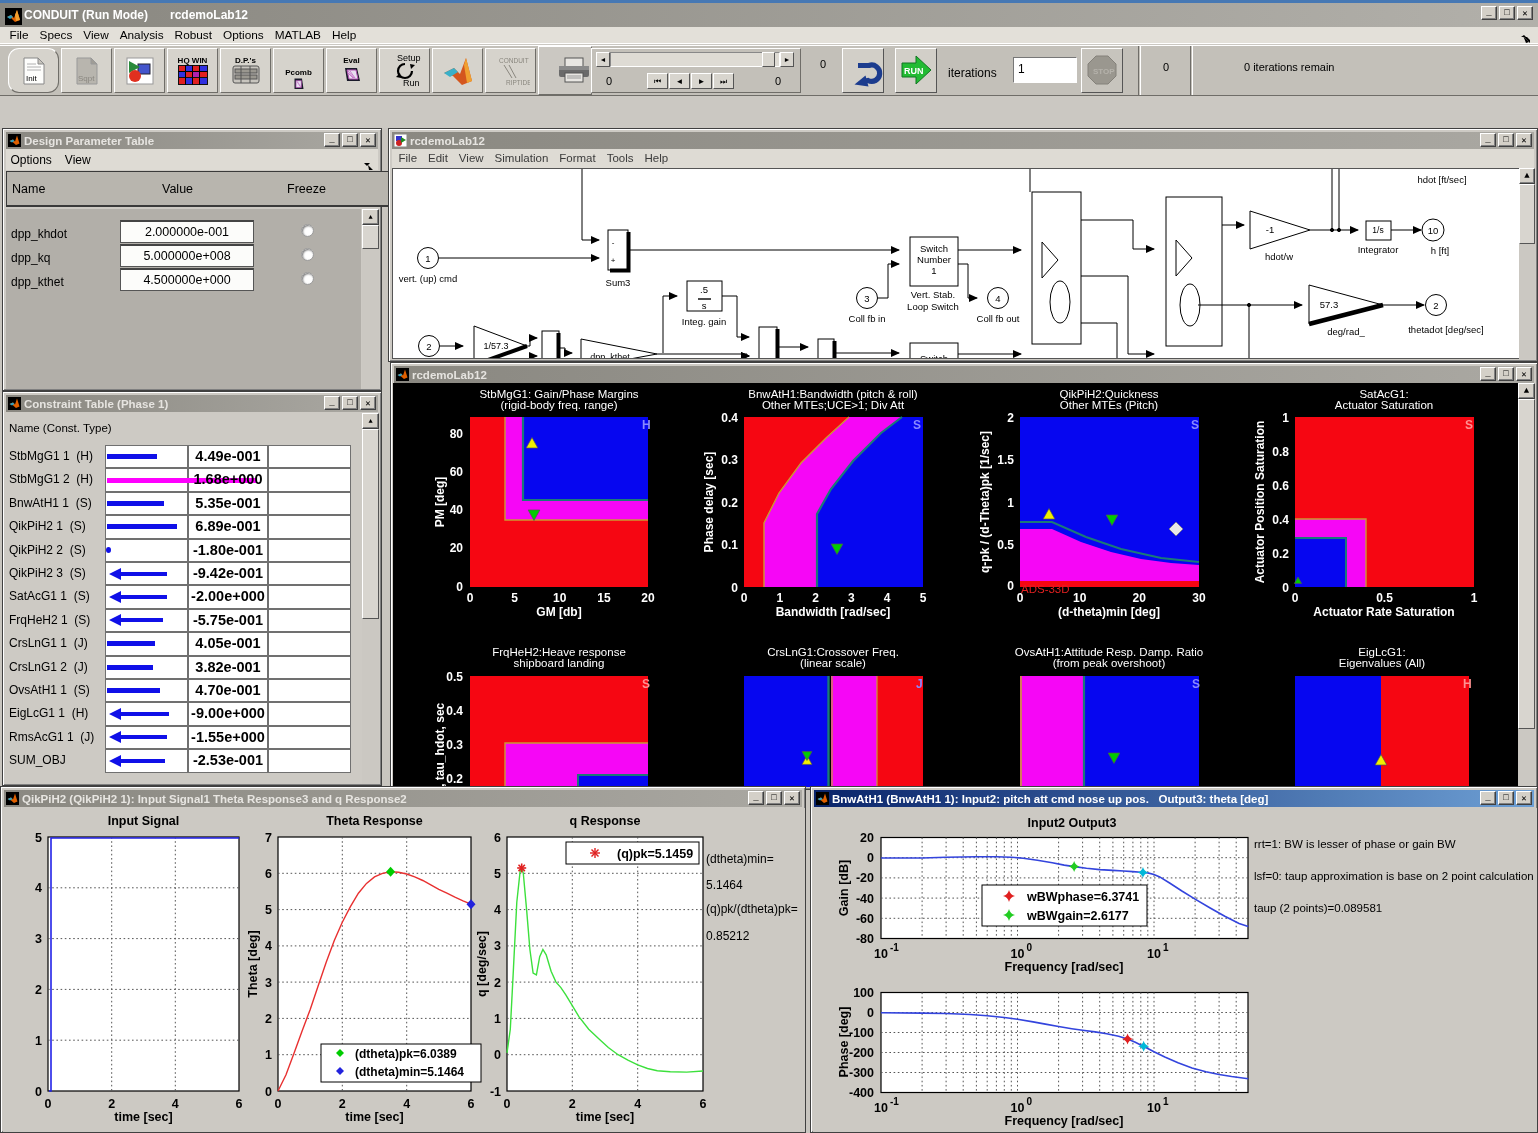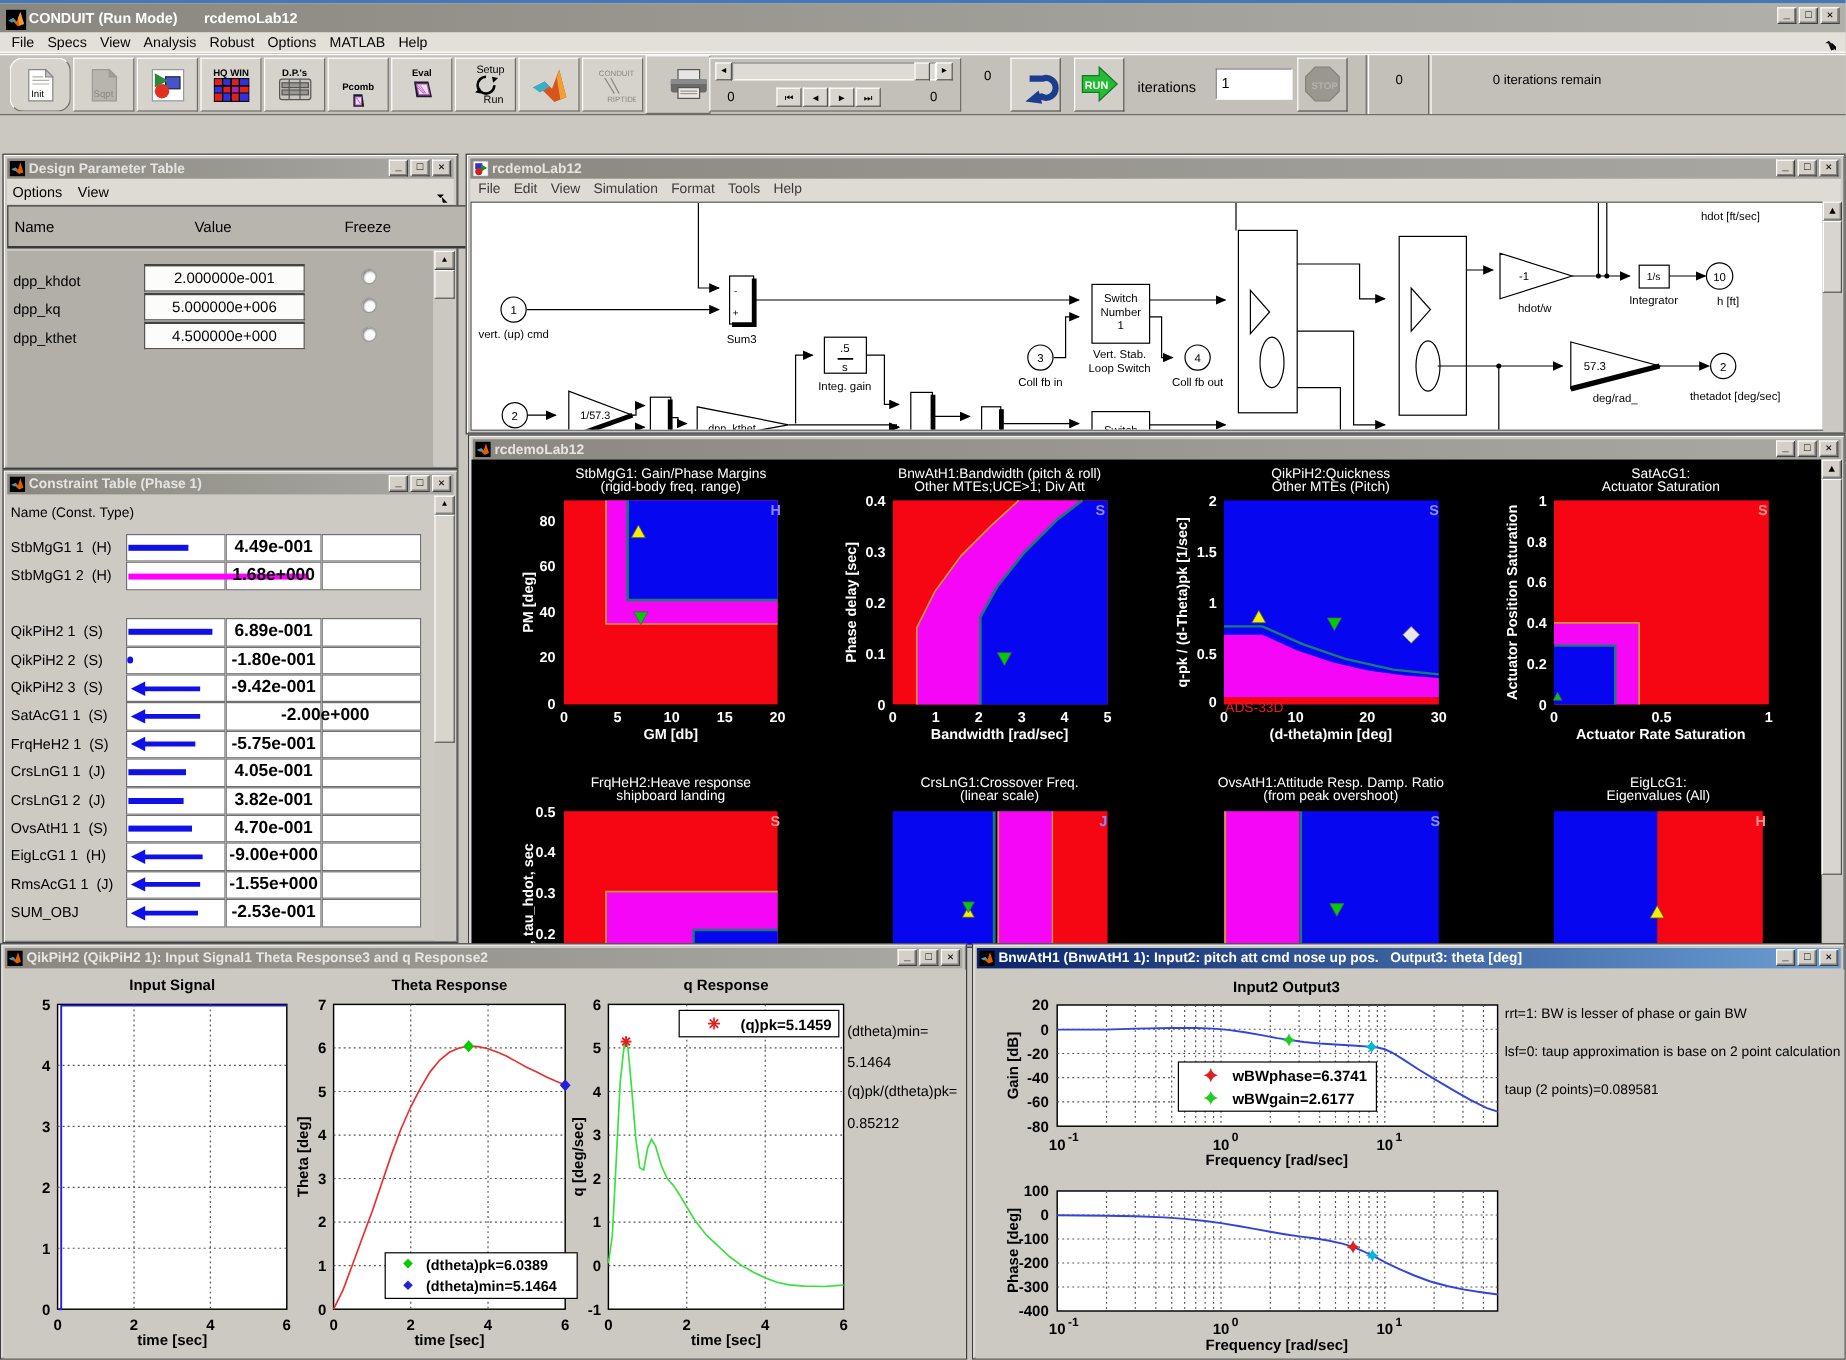--- a/index.html
+++ b/index.html
@@ -235,21 +235,21 @@
   <div class="abs" style="left:3px;top:42px;width:426px;height:36px;background:#b8b5ae;border:1px solid #3a3a3a;border-bottom:2px solid #3a3a3a;">
     <span class="abs" style="left:5px;top:10px;font-size:12.5px;">Name</span>
     <span class="abs" style="left:155px;top:10px;font-size:12.5px;">Value</span>
     <span class="abs" style="left:280px;top:10px;font-size:12.5px;">Freeze</span>
   </div>
   <div class="abs" style="left:3px;top:80px;width:355px;height:180px;background:#b2afa9;">
     <span class="abs" style="left:5px;top:18px;font-size:12px;">dpp_khdot</span>
     <div class="dptv" style="left:114px;top:11px;">2.000000e-001</div>
     <div class="radio" style="left:295px;top:15px;"></div>
     <span class="abs" style="left:5px;top:42px;font-size:12px;">dpp_kq</span>
-    <div class="dptv" style="left:114px;top:35px;">5.000000e+006</div>
+    <div class="dptv" style="left:114px;top:35px;">5.000000e+008</div>
     <div class="radio" style="left:295px;top:39px;"></div>
     <span class="abs" style="left:5px;top:66px;font-size:12px;">dpp_kthet</span>
     <div class="dptv" style="left:114px;top:59px;">4.500000e+000</div>
     <div class="radio" style="left:295px;top:63px;"></div>
   </div>
   <div class="abs" style="left:359px;top:80px;width:17px;height:180px;background:#cbc8c2;">
     <div class="wb" style="width:17px;height:16px;font-size:7px;">▲</div>
     <div style="width:17px;height:24px;background:#d8d5cf;border:1px solid;border-color:#fff #555 #555 #fff;"></div>
   </div>
 </div>
@@ -279,20 +279,28 @@
 <span class="ctval" style="z-index:3;">4.49e-001</span>
 </div>
 <div class="ctrow" style="top:23.4px;height:23.4px;">
 <span class="ctlab">StbMgG1 2  (H)</span>
 <div class="ctc" style="left:102px;width:83px;"></div>
 <div class="ctc" style="left:185px;width:80px;"></div>
 <div class="ctc" style="left:265px;width:83px;"></div>
 <div class="abs" style="left:104px;top:9.2px;width:150px;height:5px;background:#ff00ff;z-index:2;"></div>
 <span class="ctval" style="z-index:3;">1.68e+000</span>
 </div>
+<div class="ctrow" style="top:46.8px;height:23.4px;">
+<span class="ctlab">BnwAtH1 1  (S)</span>
+<div class="ctc" style="left:102px;width:83px;"></div>
+<div class="ctc" style="left:185px;width:80px;"></div>
+<div class="ctc" style="left:265px;width:83px;"></div>
+<div class="abs" style="left:104px;top:9.2px;width:57px;height:5px;background:#1010e8;"></div>
+<span class="ctval" style="z-index:3;">5.35e-001</span>
+</div>
 <div class="ctrow" style="top:70.2px;height:23.4px;">
 <span class="ctlab">QikPiH2 1  (S)</span>
 <div class="ctc" style="left:102px;width:83px;"></div>
 <div class="ctc" style="left:185px;width:80px;"></div>
 <div class="ctc" style="left:265px;width:83px;"></div>
 <div class="abs" style="left:104px;top:9.2px;width:70px;height:5px;background:#1010e8;"></div>
 <span class="ctval" style="z-index:3;">6.89e-001</span>
 </div>
 <div class="ctrow" style="top:93.6px;height:23.4px;">
 <span class="ctlab">QikPiH2 2  (S)</span>
@@ -313,21 +321,21 @@
 <span class="ctval" style="z-index:3;">-9.42e-001</span>
 </div>
 <div class="ctrow" style="top:140.4px;height:23.4px;">
 <span class="ctlab">SatAcG1 1  (S)</span>
 <div class="ctc" style="left:102px;width:83px;"></div>
 <div class="ctc" style="left:185px;width:80px;"></div>
 <div class="ctc" style="left:265px;width:83px;"></div>
 <svg class="abs" style="left:106px;top:4.7px;" width="58" height="14">
           <path d="M0 7 L12 1 L12 5 L58 5 L58 9 L12 9 L12 13 Z" fill="#1010e8"></path>
         </svg>
-<span class="ctval" style="z-index:3;margin-left:43px;">-2.00e+000</span>
+<span class="ctval" style="z-index:3;">-2.00e+000</span>
 </div>
 <div class="ctrow" style="top:163.8px;height:23.4px;">
 <span class="ctlab">FrqHeH2 1  (S)</span>
 <div class="ctc" style="left:102px;width:83px;"></div>
 <div class="ctc" style="left:185px;width:80px;"></div>
 <div class="ctc" style="left:265px;width:83px;"></div>
 <svg class="abs" style="left:106px;top:4.7px;" width="54" height="14">
           <path d="M0 7 L12 1 L12 5 L54 5 L54 9 L12 9 L12 13 Z" fill="#1010e8"></path>
         </svg>
 <span class="ctval" style="z-index:3;">-5.75e-001</span>

